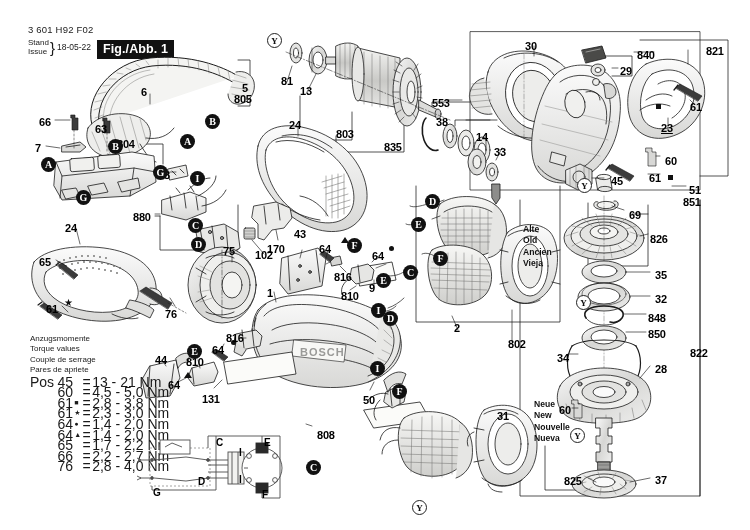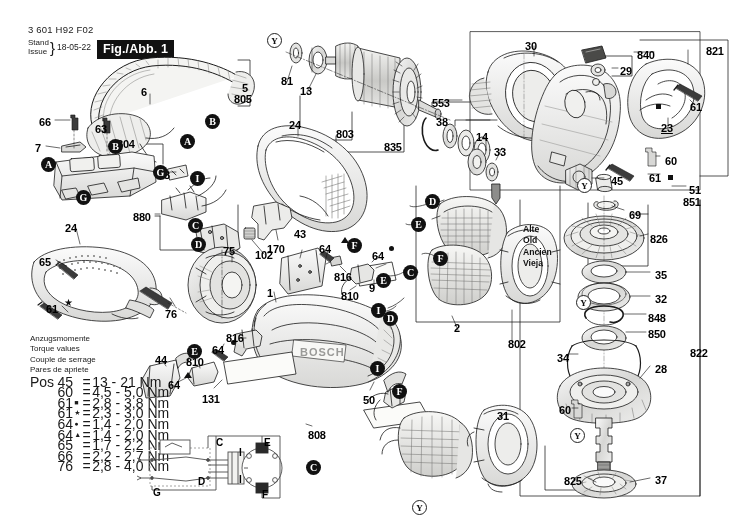--- a/index.html
+++ b/index.html
@@ -933,20 +933,26 @@
     </table>
   </div>
 
 
   <div class="lang" style="left:523px; top:224px;">
     <div>Alte</div>
     <div>Old</div>
     <div>Ancien</div>
     <div>Vieja</div>
   </div>
+  <div class="lang" style="left:534px; top:399px;">
+    <div>Neue</div>
+    <div>New</div>
+    <div>Nouvelle</div>
+    <div>Nueva</div>
+  </div>
 
   <span class="marksq" style="left:656px; top:104px;"></span>
   <span class="marksq" style="left:668px; top:175px;"></span>
   <span class="markstar" style="left:64px;  top:298px;">★</span>
   <span class="marktri" style="left:341px; top:237px;"></span>
   <span class="markdot" style="left:389px; top:246px;"></span>
   <span class="markdot" style="left:231px; top:340px;"></span>
   <span class="marktri" style="left:184px; top:372px;"></span>
 
   <svg class="art" viewBox="0 0 750 530">
@@ -1020,21 +1026,21 @@
       <div class="cn" style="left: 372px; top: 250px;">64</div>
       <div class="cn" style="left: 341px; top: 290px;">810</div>
       <div class="cn" style="left: 369px; top: 282px;">9</div>
       <div class="cn" style="left: 267px; top: 287px;">1</div>
       <div class="cn" style="left: 226px; top: 332px;">816</div>
       <div class="cn" style="left: 212px; top: 344px;">64</div>
       <div class="cn" style="left: 186px; top: 356px;">810</div>
       <div class="cn" style="left: 155px; top: 354px;">44</div>
       <div class="cn" style="left: 168px; top: 379px;">64</div>
       <div class="cn" style="left: 202px; top: 393px;">131</div>
-      <div class="cn" style="left: 298px; top: 429px; padding-left: 10px;">808</div>
+      <div class="cn" style="left: 307px; top: 429px; padding-left: 10px;">808</div>
       <div class="cn" style="left: 363px; top: 394px;">50</div>
       <div class="cn" style="left: 289px; top: 119px;">24</div>
       <div class="cn" style="left: 281px; top: 75px;">81</div>
       <div class="cn" style="left: 300px; top: 85px;">13</div>
       <div class="cn" style="left: 336px; top: 128px;">803</div>
       <div class="cn" style="left: 384px; top: 141px;">835</div>
       <div class="cn" style="left: 432px; top: 97px;">553</div>
       <div class="cn" style="left: 436px; top: 116px;">38</div>
       <div class="cn" style="left: 476px; top: 131px;">14</div>
       <div class="cn" style="left: 494px; top: 146px;">33</div>

